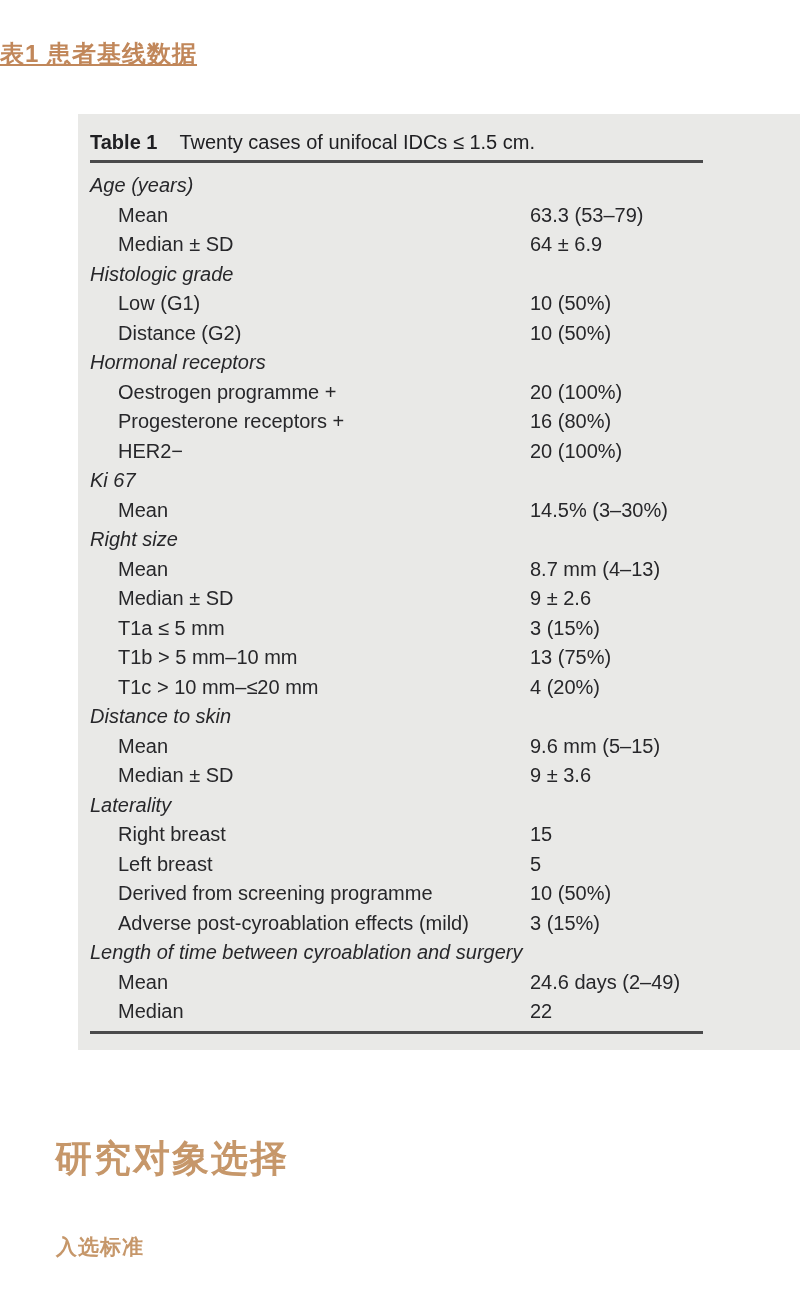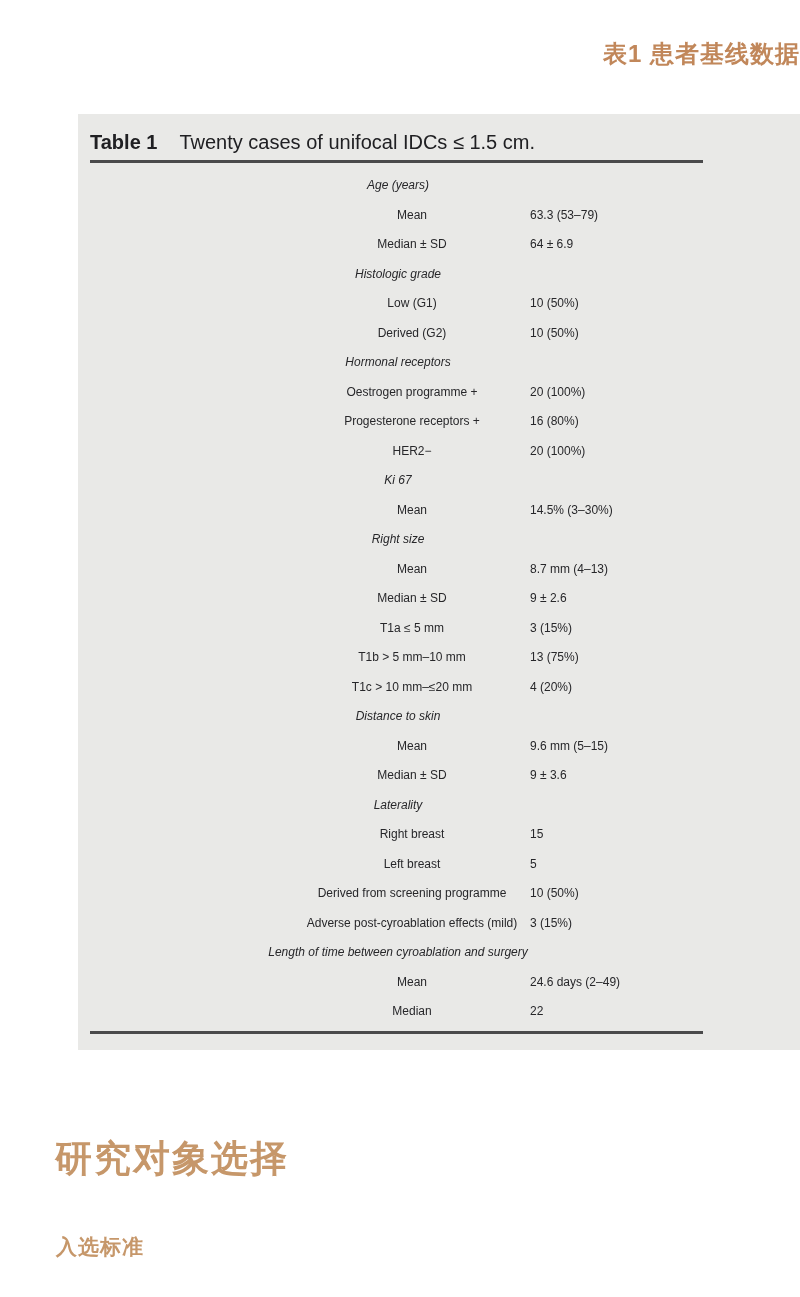--- a/index.html
+++ b/index.html
@@ -10,44 +10,45 @@
     --rule:#4a4a4b;
   }
   *{margin:0;padding:0;box-sizing:border-box;}
   html,body{background:#fff;}
   body{
     width:800px;height:1297px;position:relative;overflow:hidden;
     font-family:"Liberation Sans", sans-serif;
   }
   .cn-title{
     position:absolute;top:38px;left:0;width:800px;
-    text-align:right;font-size:24px;font-weight:bold;
+    text-align:left;font-size:24px;font-weight:bold;
     color:var(--title-brown);
     letter-spacing:1px;
+    text-decoration:underline;
   }
   .table-box{
     position:absolute;left:78px;top:114px;width:767px;height:936px;
     background:var(--table-bg);
     color:var(--table-text);
   }
   .table-caption{
     position:absolute;left:12px;top:15px;right:12px;
     font-size:20px;line-height:26px;color:#202023;
     white-space:nowrap;
   }
   .table-caption .cap-label{font-weight:bold;margin-right:22px;}
   .hrule{
     position:absolute;left:12px;width:613px;height:3px;
     background:var(--rule);
   }
   .rule-top{top:46px;}
   .rule-bottom{top:917px;}
   .rows{
     position:absolute;left:12px;top:57px;width:616px;
-    font-size:12px;line-height:29.5px;text-align:center;
+    font-size:20px;line-height:29.5px;
   }
   .row{position:relative;white-space:nowrap;}
   .row .label{display:inline-block;}
   .row.category .label{font-style:italic;}
   .row.item .label{padding-left:28px;}
   .row .value{position:absolute;left:440px;top:0;}
   .h-serif{
     position:absolute;left:55px;top:1134px;
     font-family:Liberation Serif, serif;
     font-size:37px;font-weight:bold;color:var(--heading-gold);
@@ -89,21 +90,21 @@
     <span class="label">Histologic grade</span>
     <span class="value"></span>
   </div>
 
   <div class="row item">
     <span class="label">Low (G1)</span>
     <span class="value">10 (50%)</span>
   </div>
 
   <div class="row item">
-    <span class="label">Derived (G2)</span>
+    <span class="label">Distance (G2)</span>
     <span class="value">10 (50%)</span>
   </div>
 
   <div class="row category">
     <span class="label">Hormonal receptors</span>
     <span class="value"></span>
   </div>
 
   <div class="row item">
     <span class="label">Oestrogen programme +</span>

